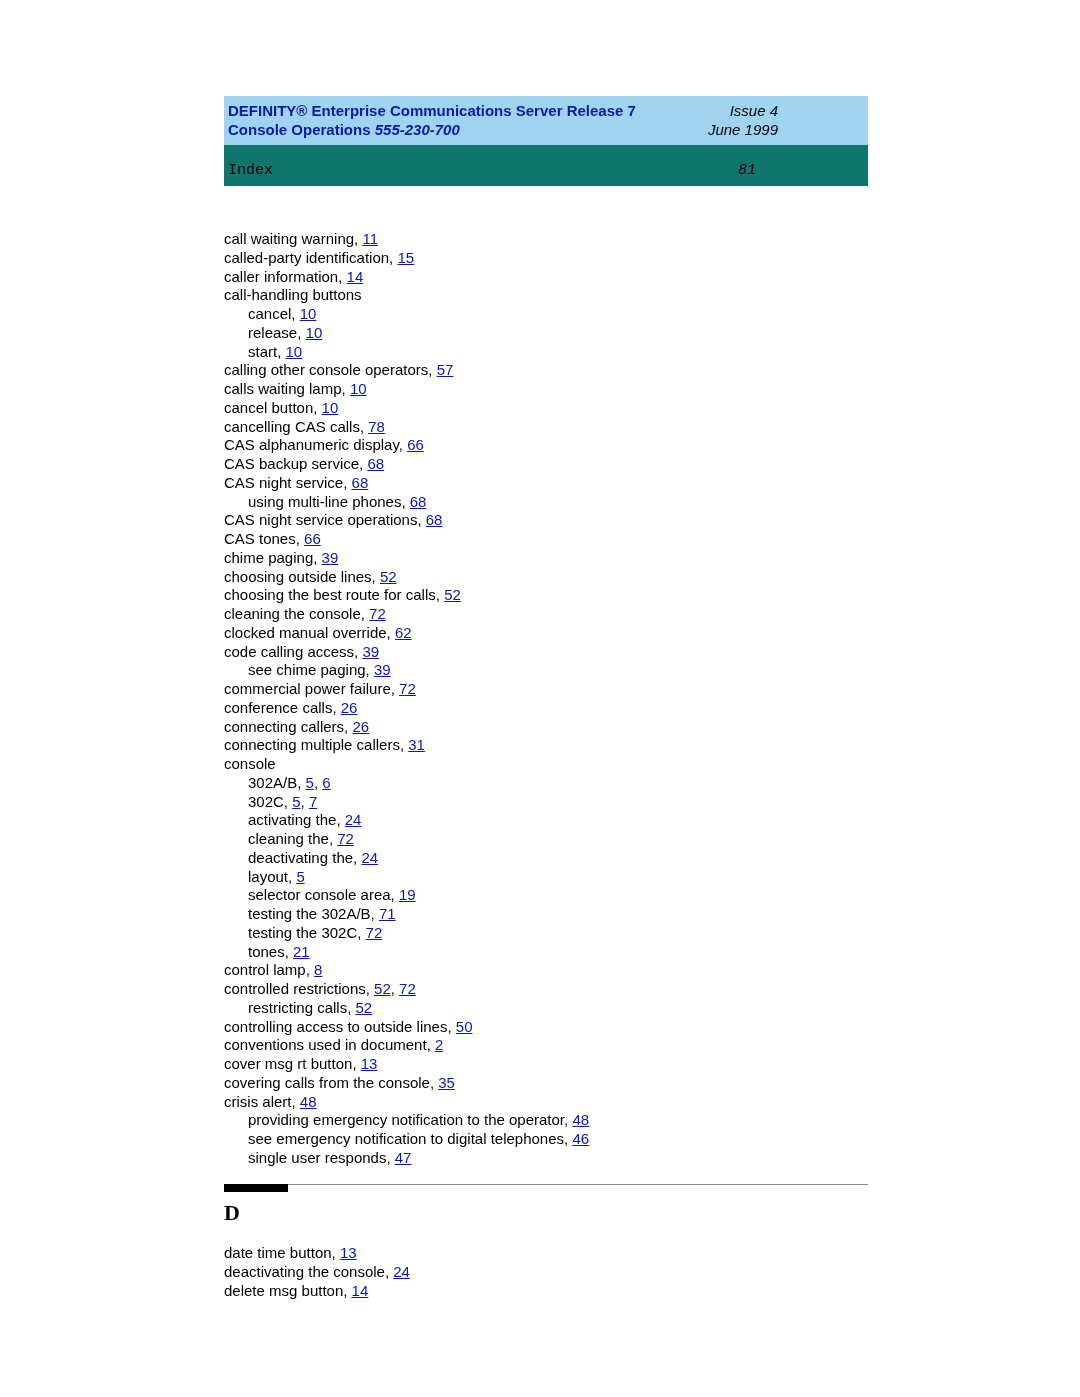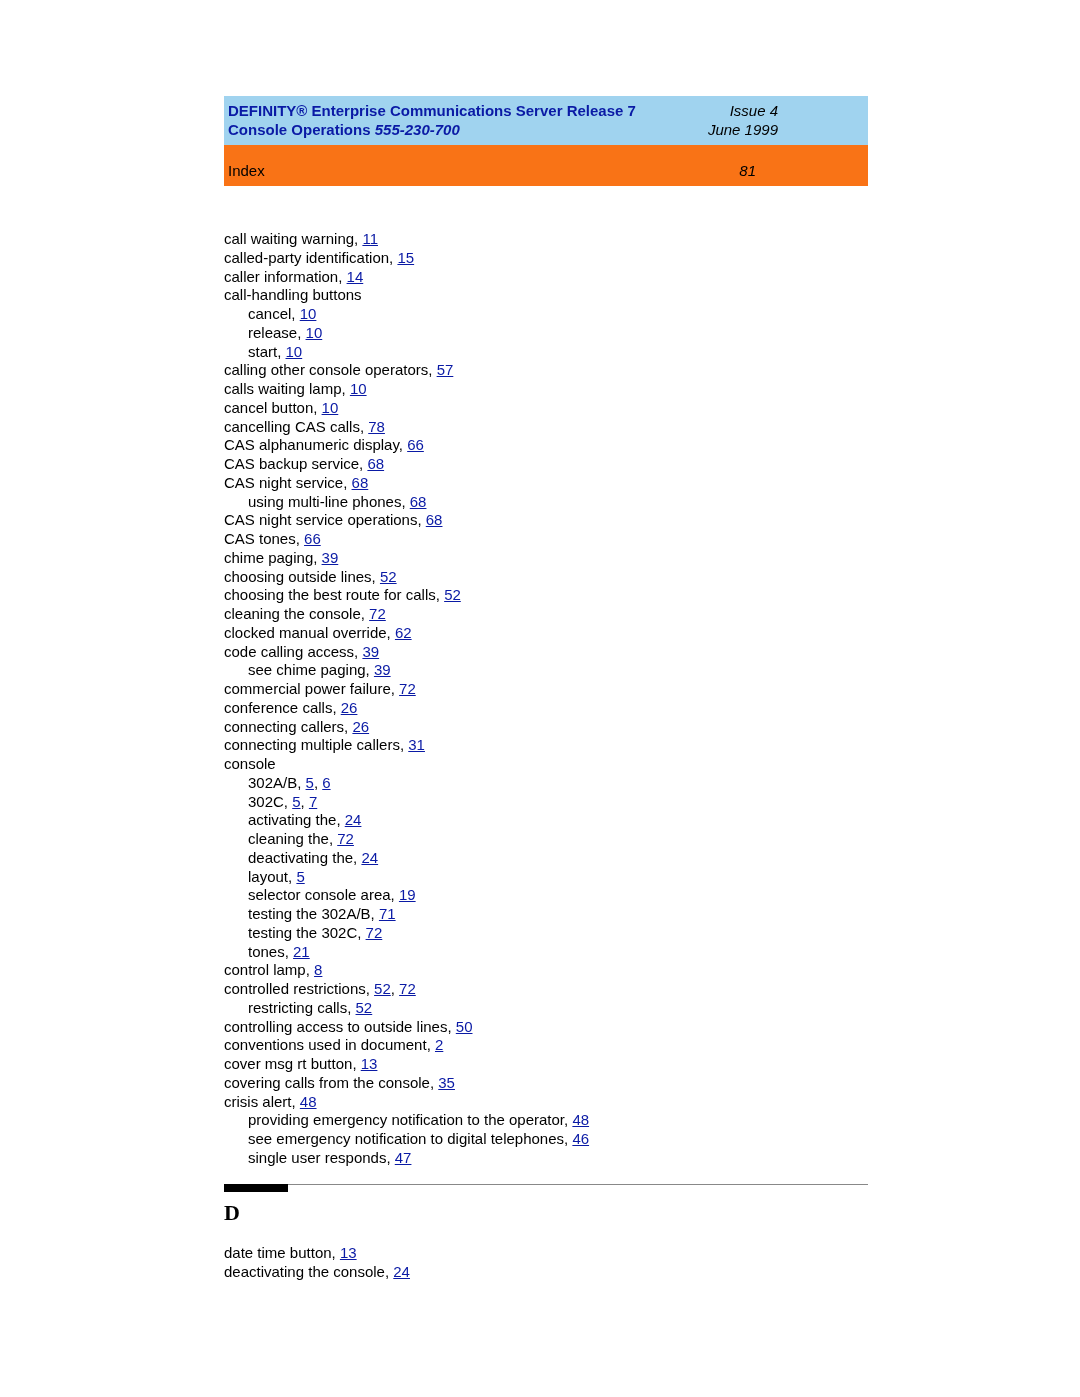--- a/index.html
+++ b/index.html
@@ -34,23 +34,24 @@
   .banner-left .docnum {
     font-style: italic;
   }
   .banner-right {
     font-style: italic;
     color: #000;
     font-size: 15px;
     padding-right: 78px;
   }
   .subbanner {
-    background: #f97316;
+    background: #0f766e;
     padding: 4px 12px 6px 4px;
     line-height: 1.3;
+    font-family: Liberation Mono, monospace;
   }
   .subbanner-row {
     display: flex;
     justify-content: space-between;
     align-items: baseline;
   }
   .subbanner .label {
     font-size: 15px;
     color: #000;
   }
@@ -176,16 +177,17 @@
         <div class="entry sub"><span>see emergency notification to digital telephones, </span><a class="ref">46</a></div>
         <div class="entry sub"><span>single user responds, </span><a class="ref">47</a></div>
       </div>
 
     <div class="section-rule"></div>
     <div class="section-letter">D</div>
 
     <div id="list-d">
         <div class="entry"><span>date time button, </span><a class="ref">13</a></div>
         <div class="entry"><span>deactivating the console, </span><a class="ref">24</a></div>
+        <div class="entry"><span>delete msg button, </span><a class="ref">14</a></div>
       </div>
   </div>
 
 </div>
 
 </body></html>

